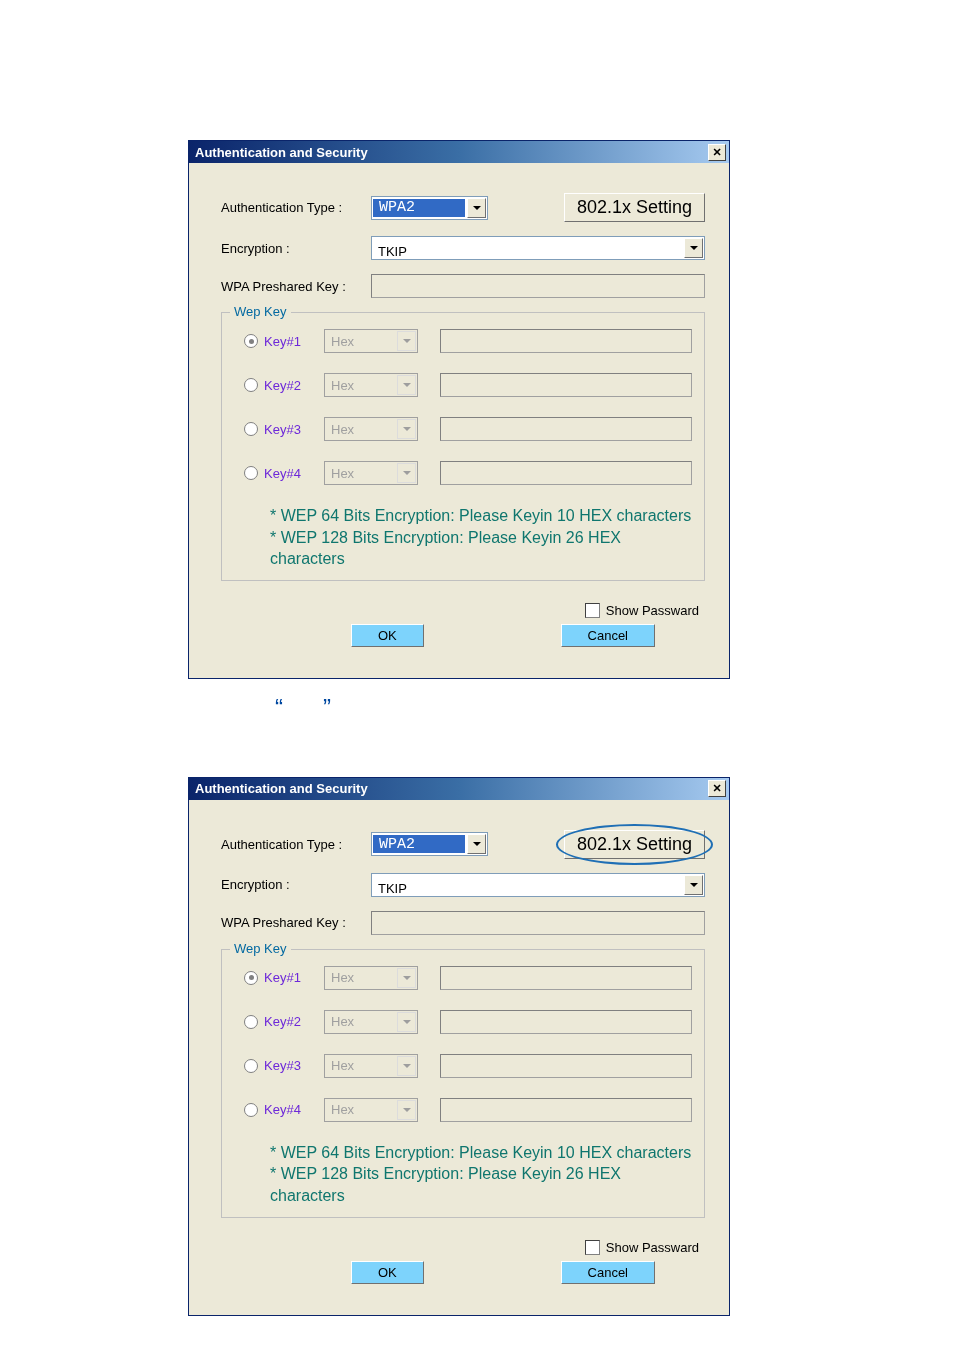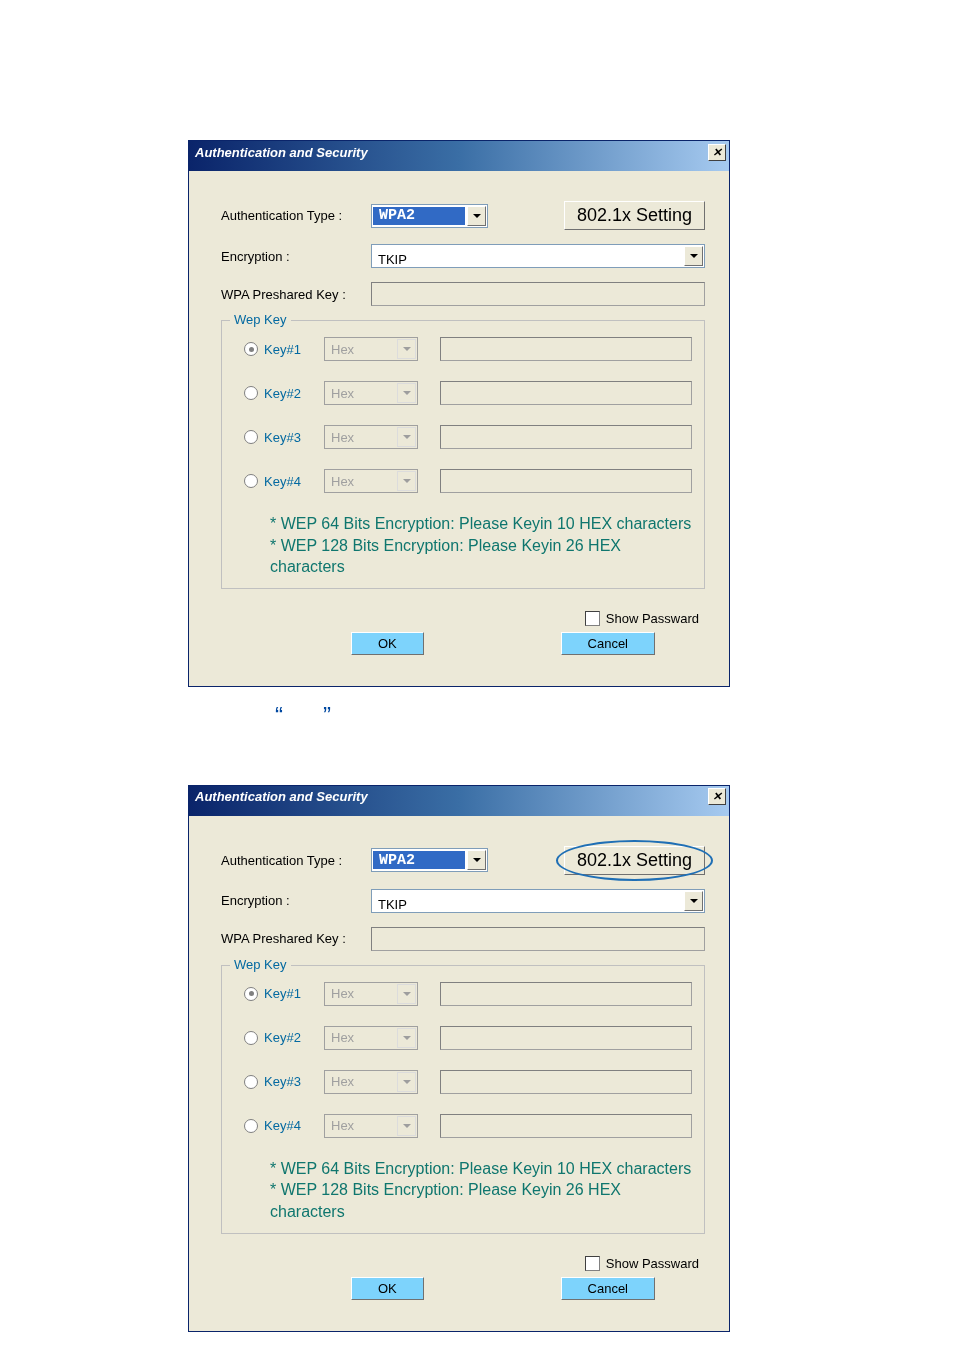--- a/index.html
+++ b/index.html
@@ -20,23 +20,22 @@
     background: #ece9d8;
     border: 1px solid #0a246a;
   }
   .titlebar {
     height: 22px;
     background: linear-gradient(to right, #0a246a 0%, #3a6ea5 50%, #a6caf0 100%);
     color: #fff;
     font-weight: bold;
     display: flex;
     align-items: center;
-    padding: 0 3px 8px 6px;
+    padding: 0 3px 0 6px;
     font-size: 13px;
-    font-style: italic;
   }
   .titlebar-title {
     flex: 1;
   }
   .close-btn {
     width: 16px;
     height: 15px;
     background: #ece9d8;
     border: 1px solid #fff;
     border-right-color: #404040;
@@ -74,21 +73,21 @@
     display: flex;
     align-items: center;
     position: relative;
   }
   .sel-auth-inner {
     flex: 1;
     background: #316ac5;
     color: #fff;
     font-family: "Courier New", monospace;
     font-size: 15px;
-    font-weight: bold;
+    font-weight: normal;
     padding: 1px 6px;
     margin: 1px;
     height: 16px;
     display: flex;
     align-items: center;
   }
   .dd-btn {
     width: 17px;
     height: 18px;
     background: #ece9d8;
@@ -182,21 +181,21 @@
     margin-right: 6px;
     margin-left: 10px;
   }
   .radio-dot {
     width: 5px; height: 5px;
     border-radius: 50%;
     background: #808080;
   }
   .wep-label {
     width: 60px;
-    color: #0369a1;
+    color: #6d28d9;
   }
   .sel-hex {
     width: 92px;
     height: 22px;
     background: #ece9d8;
     border: 1px solid #a0a0a0;
     display: flex;
     align-items: center;
     margin-right: 22px;
     gap: 20px;

